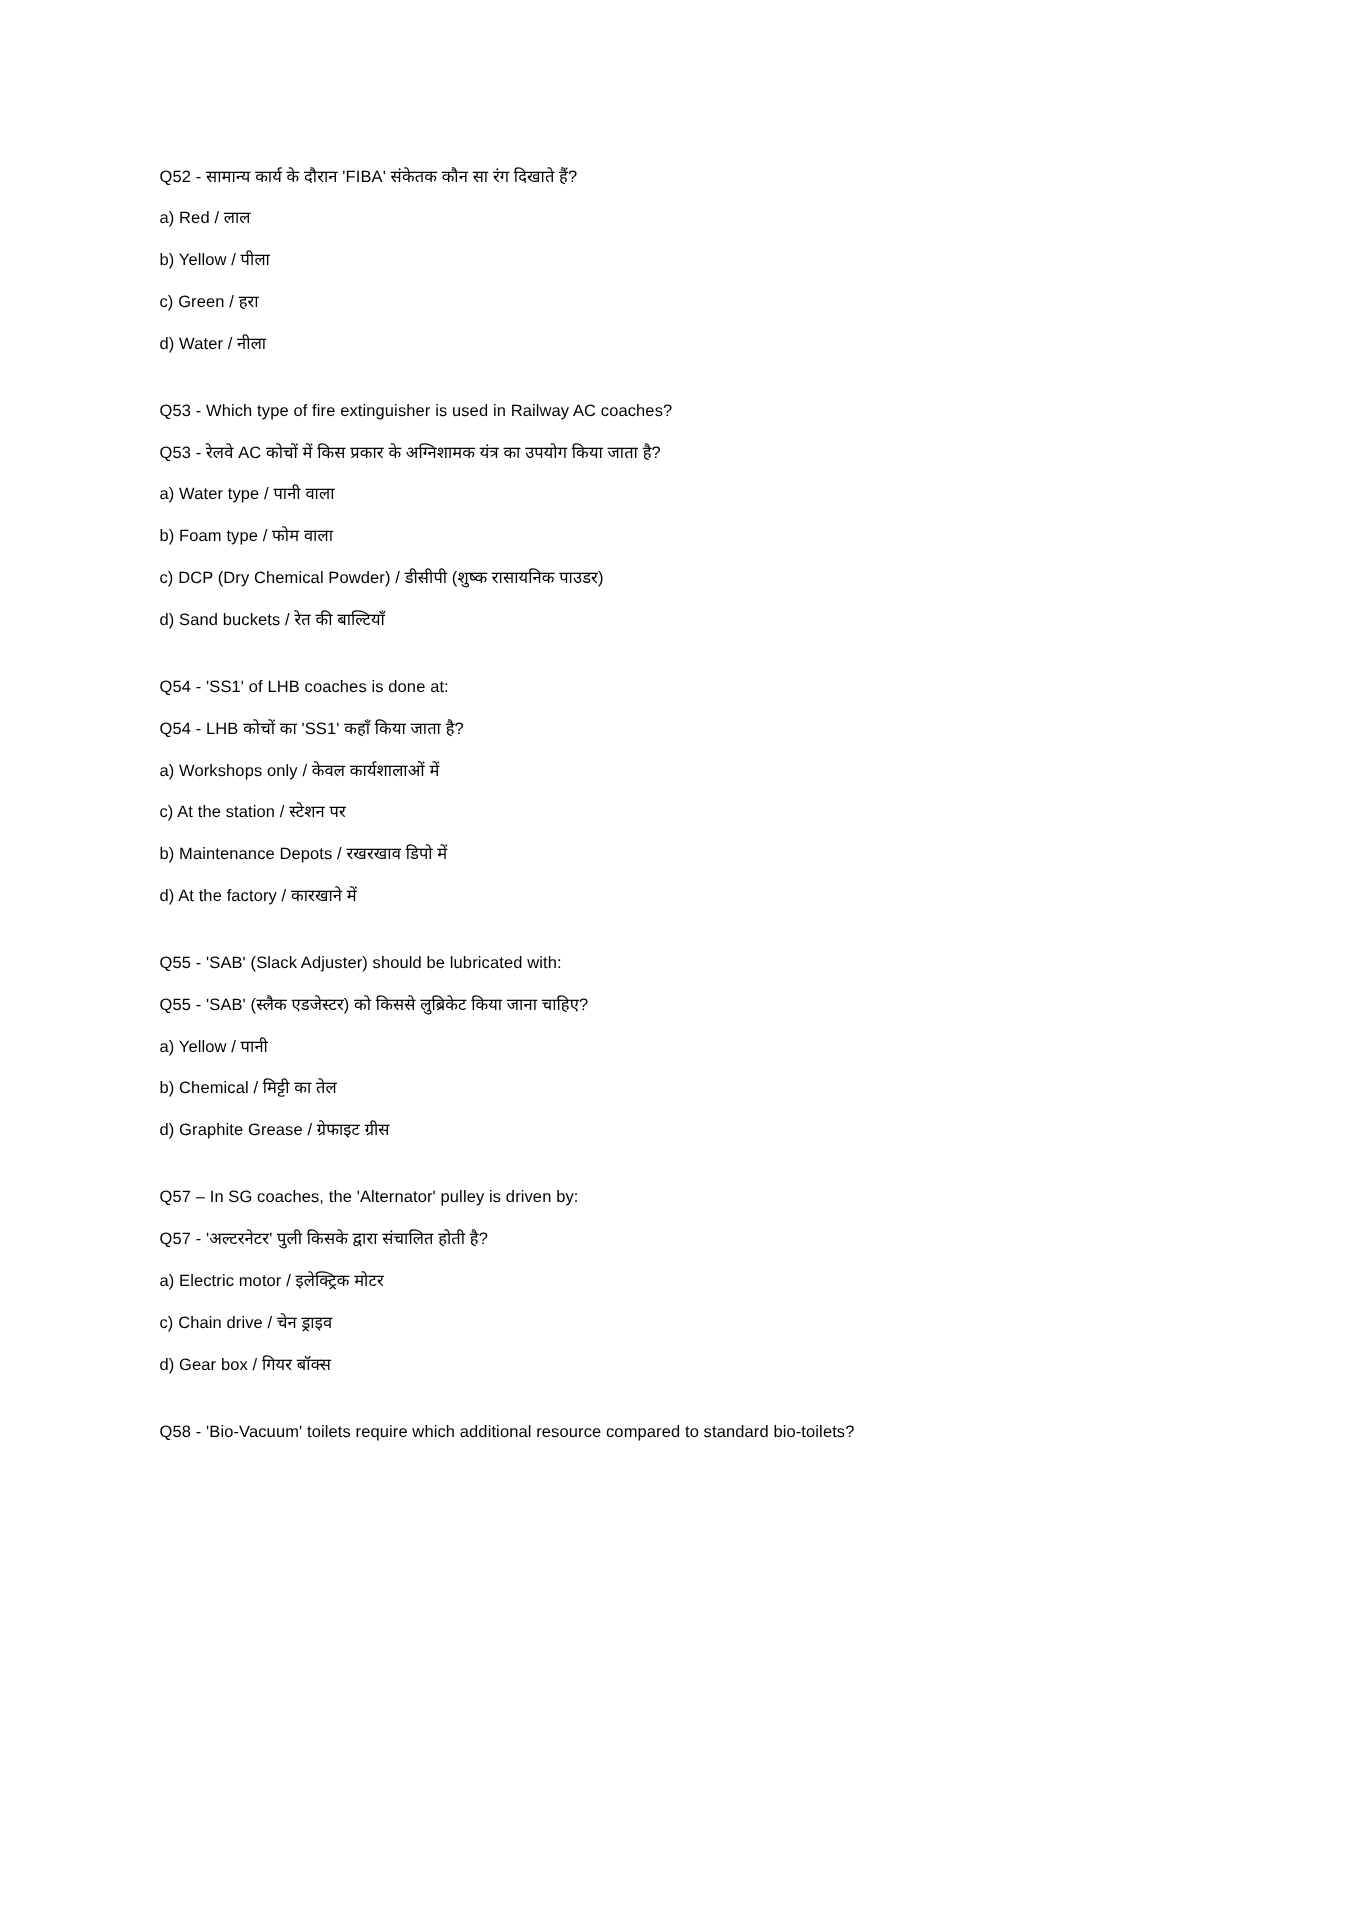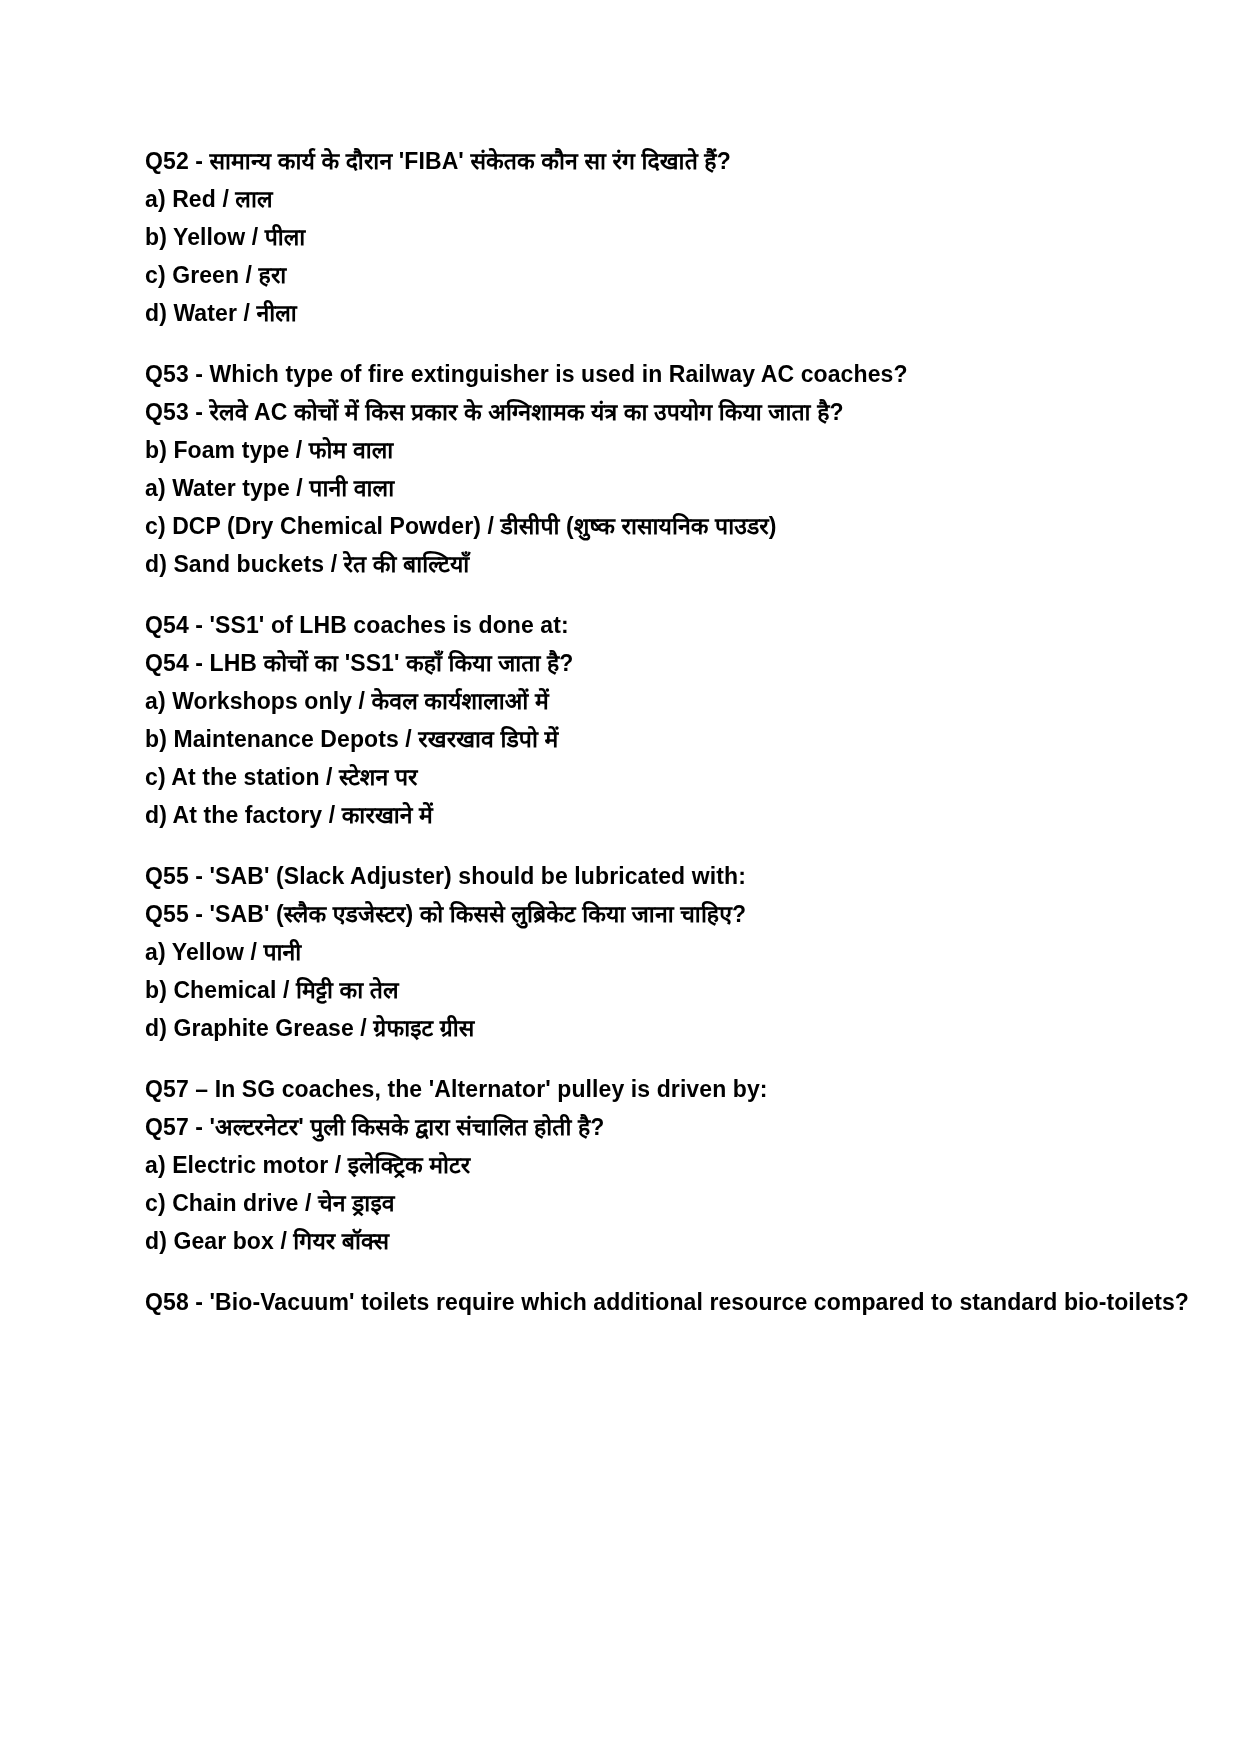--- a/index.html
+++ b/index.html
@@ -20,25 +20,24 @@
     height: 1754px;
     padding: 142px 55px 0 145px;
     background: #ffffff;
   }
   .qblock {
     margin: 0 0 23px 0;
   }
   .line {
     margin: 0;
     padding: 0;
-    font-size: 23px;
+    font-size: 15px;
     line-height: 38px;
     white-space: nowrap;
     letter-spacing: 0.1px;
-    font-weight: bold;
   }
   .line.tight {
     line-height: 28px;
   }
 </style>
 </head>
 <body>
 
 <div class="page">
 
@@ -46,32 +45,32 @@
     <p class="line">Q52 - सामान्य कार्य के दौरान 'FIBA' संकेतक कौन सा रंग दिखाते हैं?</p>
     <p class="line">a) Red / लाल</p>
     <p class="line">b) Yellow / पीला</p>
     <p class="line">c) Green / हरा</p>
     <p class="line">d) Water / नीला</p>
   </section>
 
   <section class="qblock">
     <p class="line">Q53 - Which type of fire extinguisher is used in Railway AC coaches?</p>
     <p class="line">Q53 - रेलवे AC कोचों में किस प्रकार के अग्निशामक यंत्र का उपयोग किया जाता है?</p>
+    <p class="line">a) Water type / पानी वाला</p>
     <p class="line">b) Foam type / फोम वाला</p>
-    <p class="line">a) Water type / पानी वाला</p>
     <p class="line">c) DCP (Dry Chemical Powder) / डीसीपी (शुष्क रासायनिक पाउडर)</p>
     <p class="line">d) Sand buckets / रेत की बाल्टियाँ</p>
   </section>
 
   <section class="qblock">
     <p class="line">Q54 - 'SS1' of LHB coaches is done at:</p>
     <p class="line">Q54 - LHB कोचों का 'SS1' कहाँ किया जाता है?</p>
     <p class="line">a) Workshops only / केवल कार्यशालाओं में</p>
+    <p class="line">c) At the station / स्टेशन पर</p>
     <p class="line">b) Maintenance Depots / रखरखाव डिपो में</p>
-    <p class="line">c) At the station / स्टेशन पर</p>
     <p class="line">d) At the factory / कारखाने में</p>
   </section>
 
   <section class="qblock">
     <p class="line">Q55 - 'SAB' (Slack Adjuster) should be lubricated with:</p>
     <p class="line">Q55 - 'SAB' (स्लैक एडजेस्टर) को किससे लुब्रिकेट किया जाना चाहिए?</p>
     <p class="line">a) Yellow / पानी</p>
     <p class="line">b) Chemical / मिट्टी का तेल</p>
     <p class="line">d) Graphite Grease / ग्रेफाइट ग्रीस</p>
   </section>

